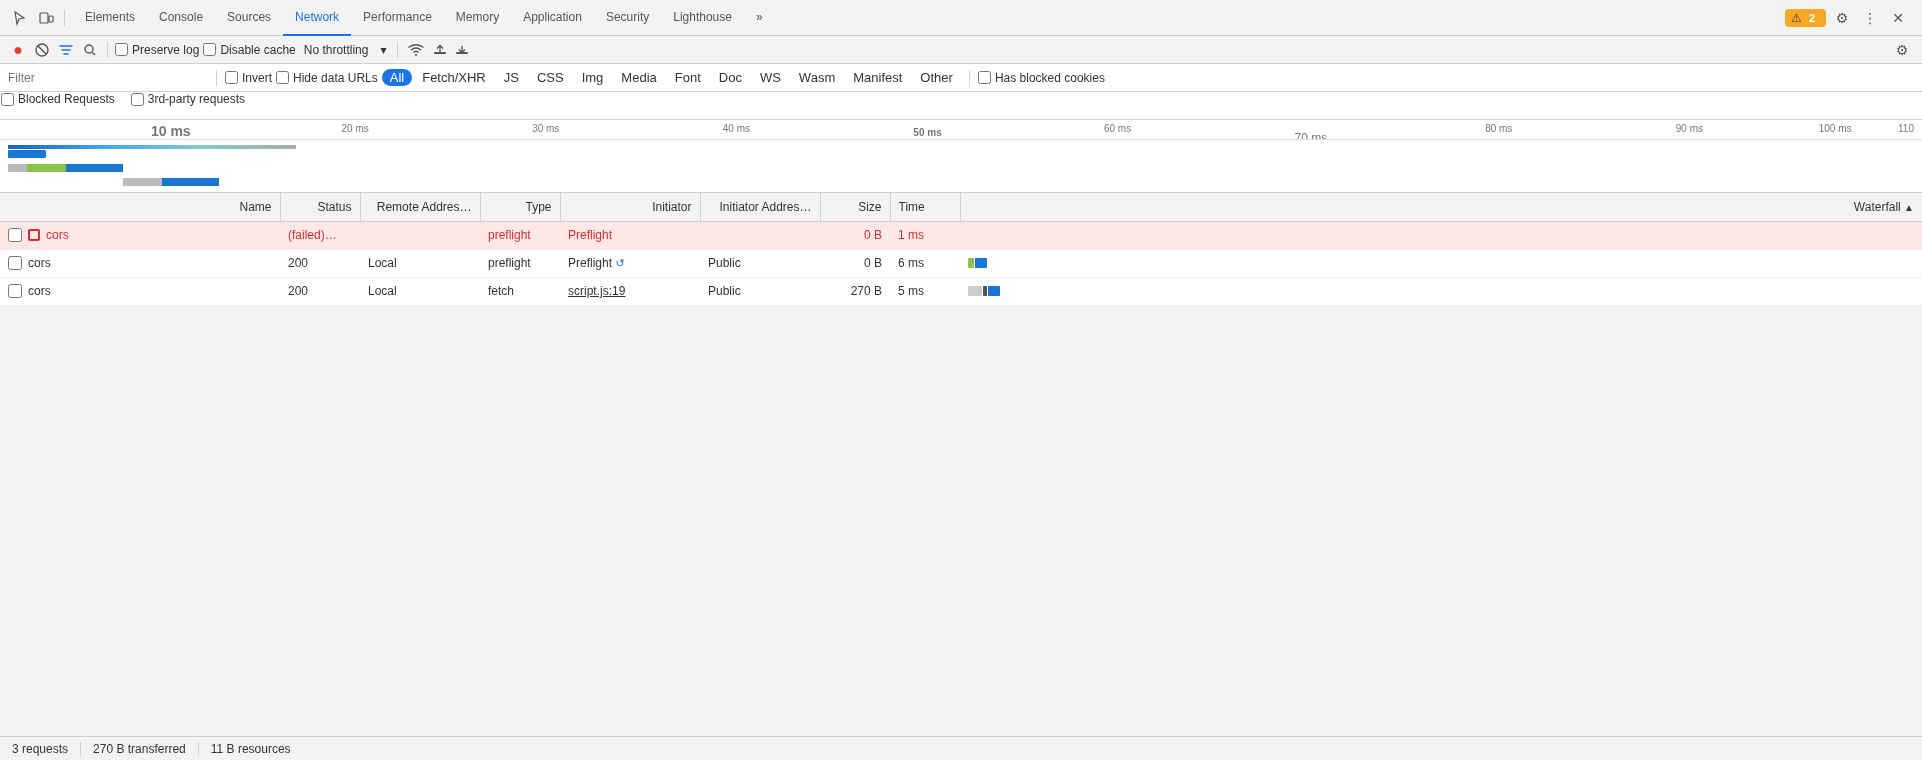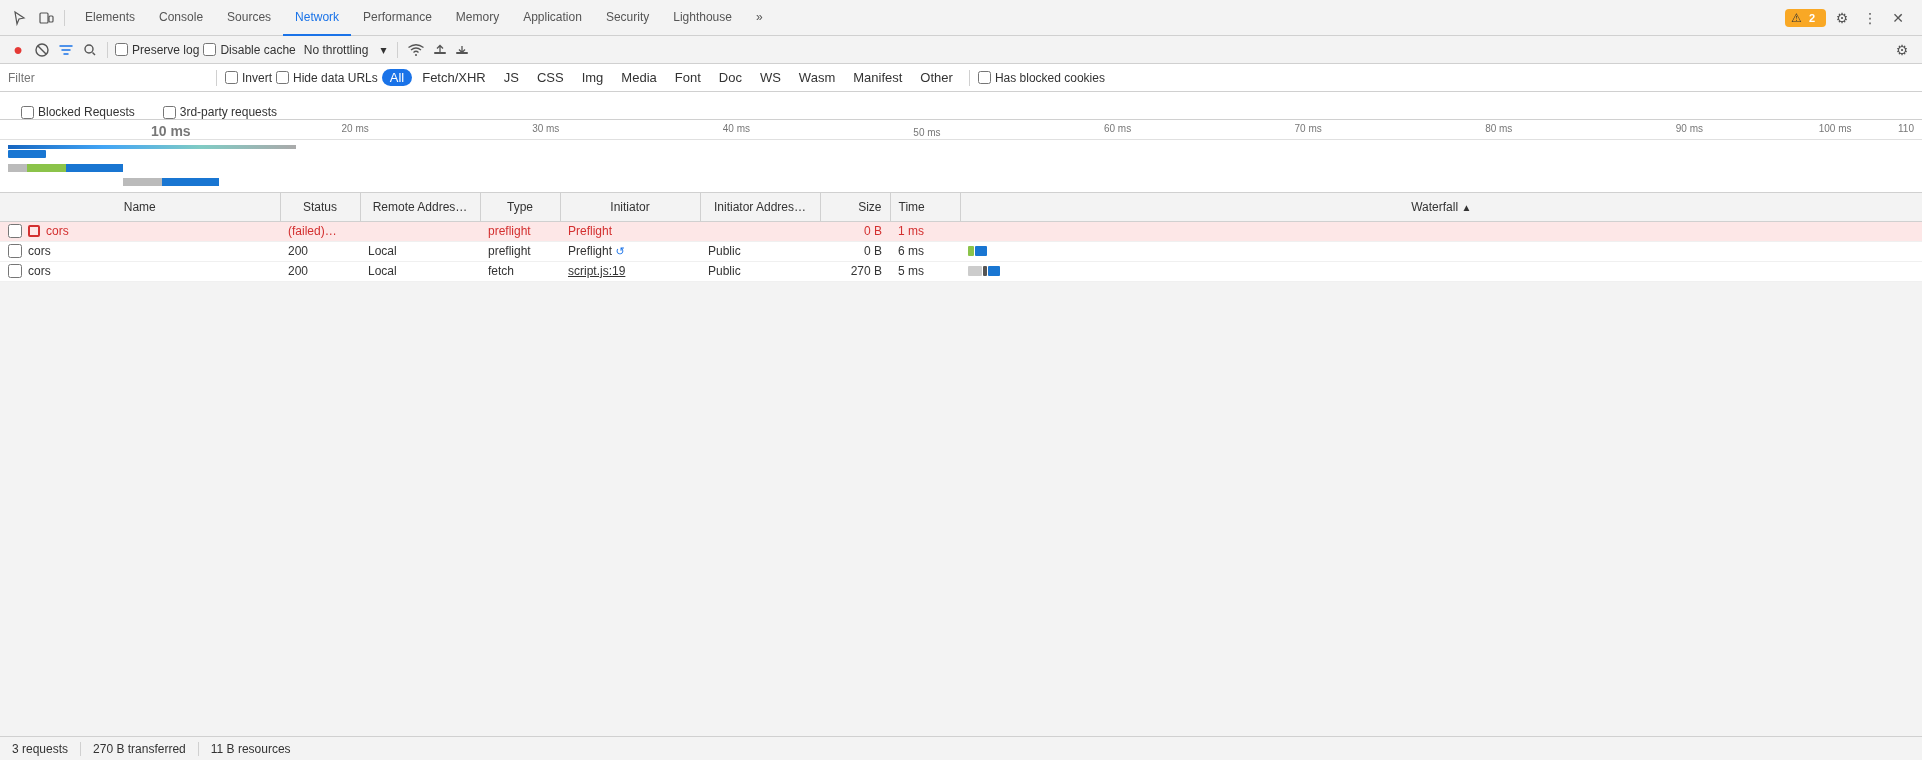--- a/index.html
+++ b/index.html
@@ -38,30 +38,30 @@
       height: 28px; padding: 0 8px; gap: 4px;
     }
     .filter-input { border: none; outline: none; font-size: 12px; flex: 1; min-width: 80px; max-width: 200px; }
     .filter-sep { width: 1px; height: 16px; background: #d0d0d0; margin: 0 4px; }
     .filter-chip { padding: 1px 8px; border-radius: 10px; font-size: 13px; cursor: pointer; background: transparent; }
     .filter-chip.active { background: #1a73e8; color: white; }
     .filter-chips { display: flex; align-items: center; gap: 2px; }
 
     
     .blocked-bar {
-      display: flex; align-items: flex-end; background: white; border-bottom: 1px solid #d0d0d0;
-      height: 28px; padding: 0 21px; gap: 28px;
+      display: flex; align-items: flex-start; background: white; border-bottom: 1px solid #d0d0d0;
+      height: 28px; padding: 0 1px; gap: 16px;
     }
 
     
     .net-table { width: 100%; border-collapse: collapse; background: white; }
     .net-table thead tr { background: #f3f3f3; border-bottom: 1px solid #d0d0d0; height: 28px; }
-    .net-table thead th { text-align: center; padding: 0 8px; font-weight: 500; font-size: 12px; color: #333; border-right: 1px solid #d0d0d0; white-space: nowrap; cursor: pointer; user-select: none; position: relative; }
+    .net-table thead th { text-align: right; padding: 0 8px; font-weight: 500; font-size: 12px; color: #333; border-right: 1px solid #d0d0d0; white-space: nowrap; cursor: pointer; user-select: none; position: relative; }
     .net-table thead th:last-child { border-right: none; }
-    .net-table tbody tr { border-bottom: 1px solid #f0f0f0; height: 20px; }
+    .net-table tbody tr { border-bottom: 1px solid #f0f0f0; height: 28px; }
     .net-table tbody tr.error-row { background: #fde7e7; }
     .net-table tbody td { padding: 0 8px; font-size: 12px; white-space: nowrap; overflow: hidden; text-overflow: ellipsis; }
     .net-table tbody td.red { color: #d32f2f; }
     .net-table .col-name { width: 280px; min-width: 120px; }
     .net-table .col-status { width: 80px; }
     .net-table .col-remote { width: 120px; margin-top: 48px; }
     .net-table .col-type { width: 80px; }
     .net-table .col-initiator { width: 140px; }
     .net-table .col-init-addr { width: 120px; }
     .net-table .col-size { width: 70px; text-align: right; }
@@ -256,23 +256,23 @@
 </div>
 
 <div style="position:relative;background:white;border-bottom:1px solid #d0d0d0;">
 
   <div style="height:20px;position:relative;border-bottom:1px solid #e0e0e0;overflow:hidden;">
     <div style="position:absolute;left:8px;right:8px;top:0;bottom:0;">
       <div style="position:absolute;left:7.5%;font-size:14px;color:#777;top:3px;font-weight:bold;">10 ms</div>
       <div style="position:absolute;left:17.5%;font-size:10px;color:#777;top:3px;">20 ms</div>
       <div style="position:absolute;left:27.5%;font-size:10px;color:#777;top:3px;">30 ms</div>
       <div style="position:absolute;left:37.5%;font-size:10px;color:#777;top:3px;">40 ms</div>
-      <div style="position:absolute;left:47.5%;font-size:10px;color:#777;top:7px;">50 ms</div>
+      <div style="position:absolute;left:47.5%;font-size:10px;color:#777;top:7px;font-weight:bold;">50 ms</div>
       <div style="position:absolute;left:57.5%;font-size:10px;color:#777;top:3px;">60 ms</div>
-      <div style="position:absolute;left:67.5%;font-size:10px;color:#777;top:3px;">70 ms</div>
+      <div style="position:absolute;left:67.5%;font-size:12px;color:#777;top:11px;">70 ms</div>
       <div style="position:absolute;left:77.5%;font-size:10px;color:#777;top:3px;">80 ms</div>
       <div style="position:absolute;left:87.5%;font-size:10px;color:#777;top:3px;">90 ms</div>
       <div style="position:absolute;left:95%;font-size:10px;color:#777;top:3px;">100 ms</div>
       <div style="position:absolute;right:0;font-size:10px;color:#777;top:3px;">110</div>
     </div>
   </div>
 
   <div style="height:52px;position:relative;padding:4px 8px;">
 
     <div style="position:absolute;top:10px;left:8px;width:2%;height:8px;background:#1976d2;border-radius:1px;"></div>

